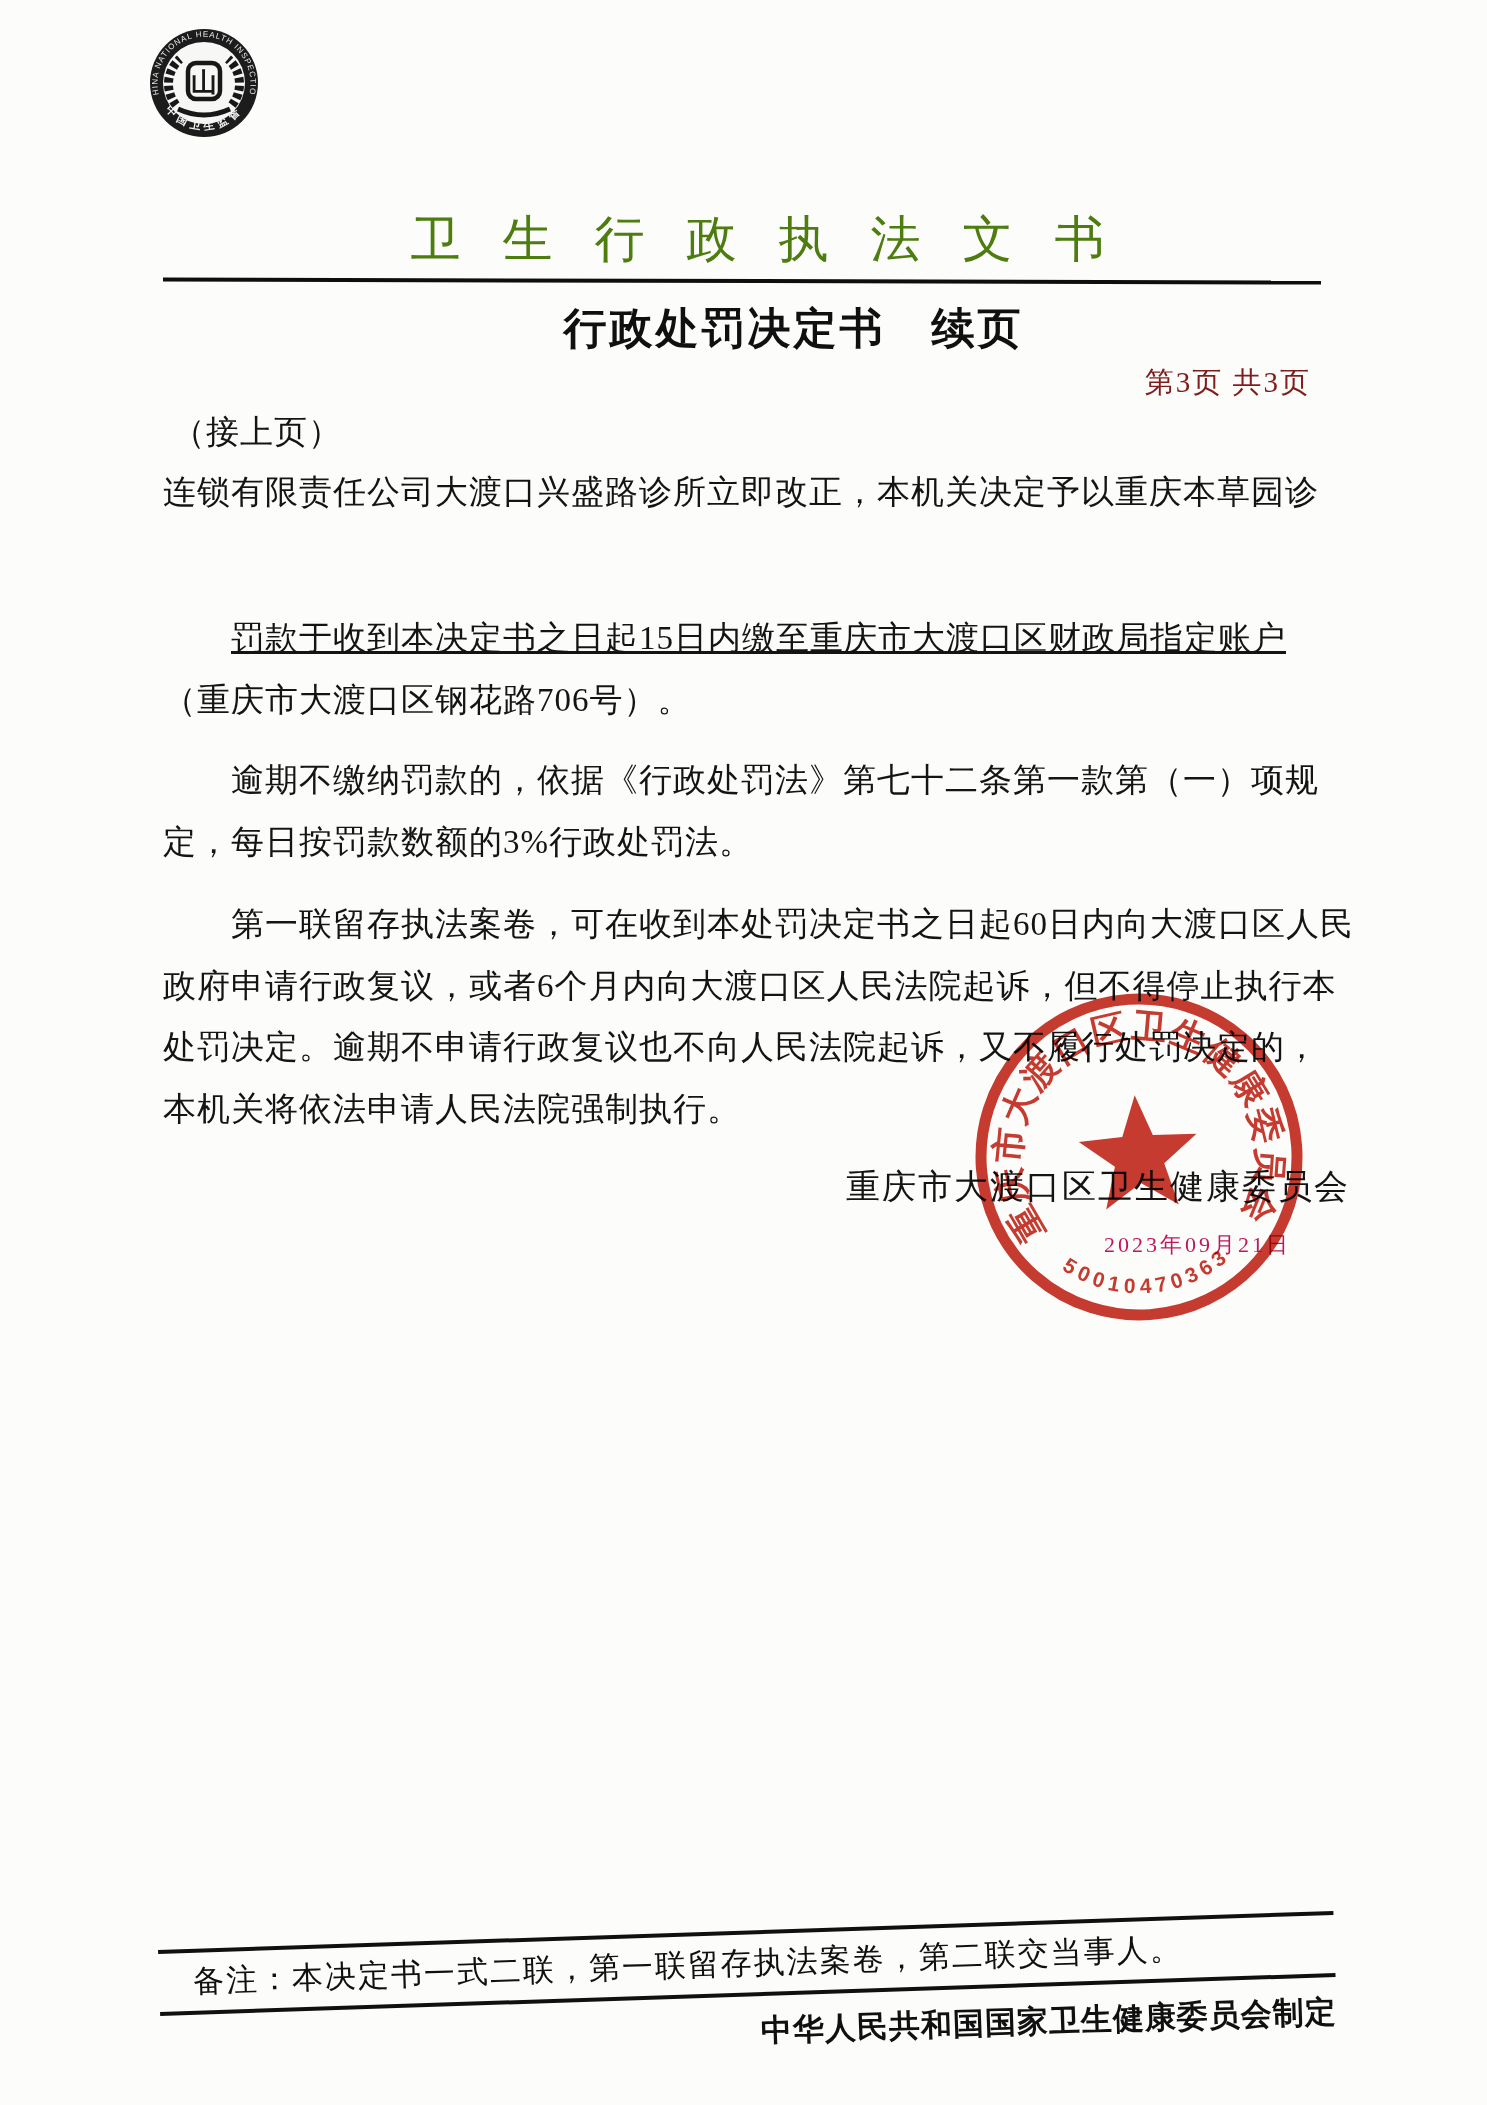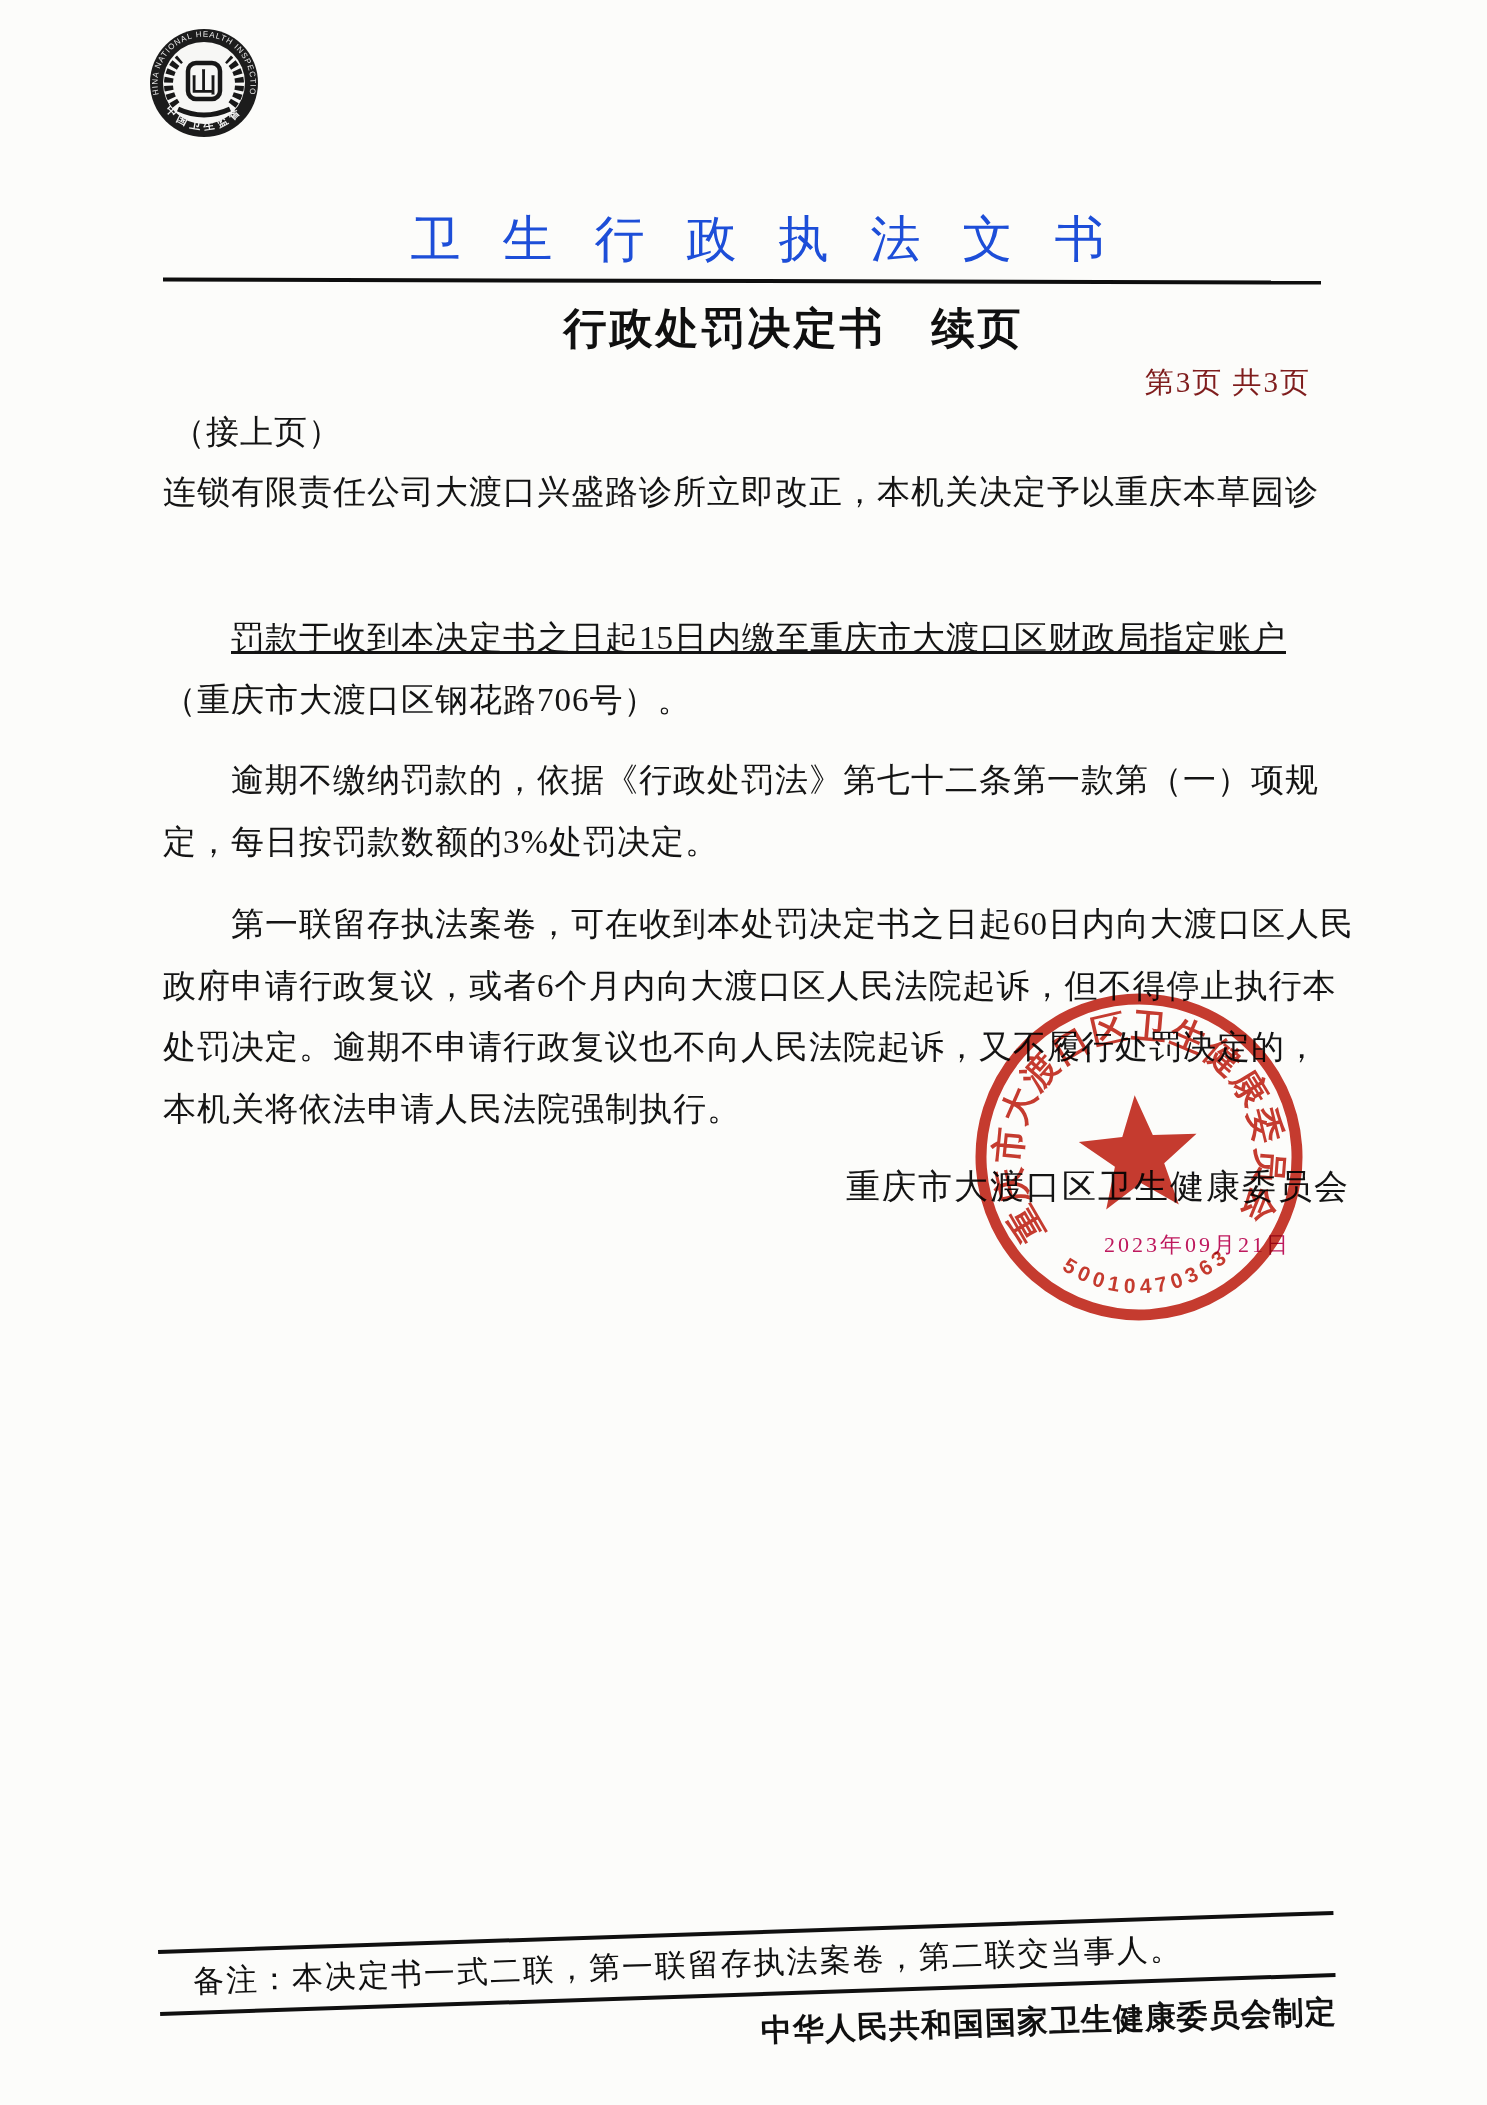--- a/index.html
+++ b/index.html
@@ -16,21 +16,21 @@
 
   
   .logo { left:148px; top:26px; }
   .doc-title {
     left:0; right:0; top:206px;
     text-align:center;
     font-size:50px;
     letter-spacing:42px;
     text-indent:42px;
     font-weight:500;
-    color:#1d4ed8;
+    color:#4d7c0f;
     white-space:nowrap;
     margin-left:28px;
   }
   .title-rule {
     left:163px; top:279px; width:1158px; height:4px;
     background:#0e0e0e;
     transform:rotate(0.15deg);
   }
   .doc-subtitle {
     left:0; right:0; top:300px;
@@ -151,21 +151,21 @@
   <div class="abs title-rule"></div>
   <div class="abs doc-subtitle">行政处罚决定书　续页</div>
   <div class="abs page-indicator">第3页 共3页</div>
 
   <div class="abs bline" style="top:410px; left:172px;">（接上页）</div>
 
   <div class="abs bline" style="top:470px;">连锁有限责任公司大渡口兴盛路诊所立即改正，本机关决定予以重庆本草园诊</div>
   <div class="abs bline indent" style="top:616px;text-decoration:underline;">罚款于收到本决定书之日起15日内缴至重庆市大渡口区财政局指定账户</div>
   <div class="abs bline" style="top:678px;">（重庆市大渡口区钢花路706号）。</div>
   <div class="abs bline indent" style="top:758px;">逾期不缴纳罚款的，依据《行政处罚法》第七十二条第一款第（一）项规</div>
-  <div class="abs bline" style="top:820px;">定，每日按罚款数额的3%处罚决定。</div>
+  <div class="abs bline" style="top:820px;">定，每日按罚款数额的3%行政处罚法。</div>
   <div class="abs bline indent" style="top:902px;">第一联留存执法案卷，可在收到本处罚决定书之日起60日内向大渡口区人民</div>
   <div class="abs bline" style="top:964px;">政府申请行政复议，或者6个月内向大渡口区人民法院起诉，但不得停止执行本</div>
   <div class="abs bline" style="top:1025px;">处罚决定。逾期不申请行政复议也不向人民法院起诉，又不履行处罚决定的，</div>
   <div class="abs bline" style="top:1087px;">本机关将依法申请人民法院强制执行。</div>
 
   <div class="abs sig-issuer">重庆市大渡口区卫生健康委员会</div>
   <div class="abs sig-date">2023年09月21日</div>
 
   <svg class="abs seal" width="352" height="352" viewBox="-176 -176 352 352">
     <circle cx="0" cy="0" r="158" fill="none" stroke-width="11" stroke="#c32a1e"></circle>

